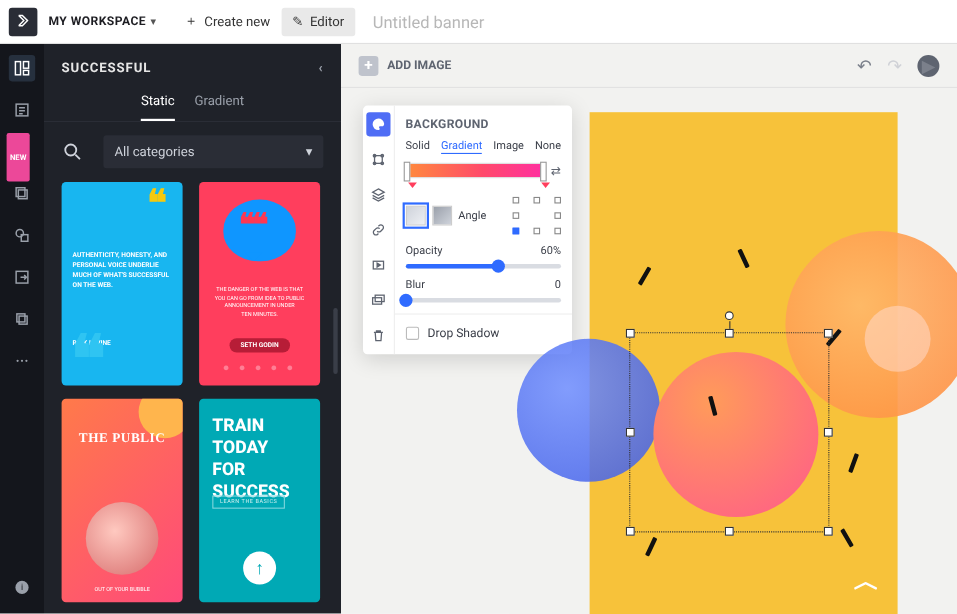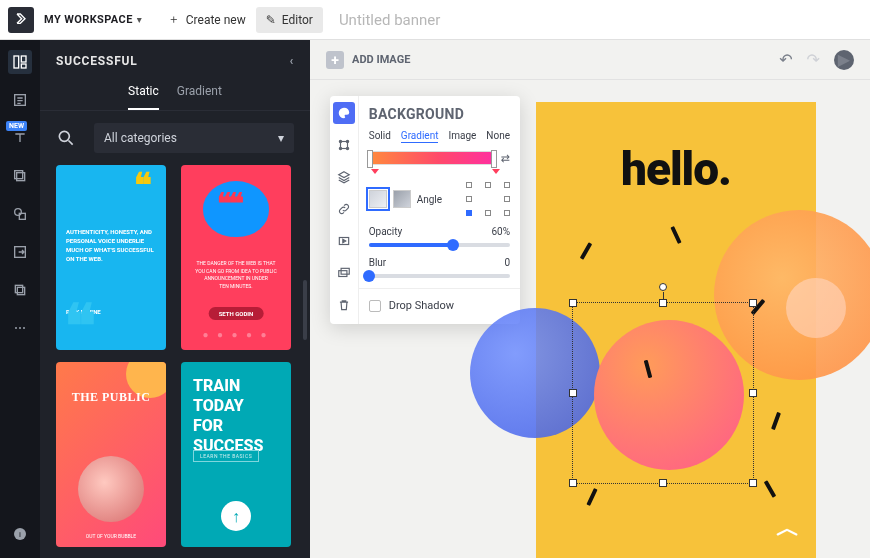--- a/index.html
+++ b/index.html
@@ -17,21 +17,21 @@
 .title { margin-left: 16px; font-size: 15px; color: #b7b7b7; }
 
 
 .main { display: flex; flex: 1; overflow: hidden; }
 
 
 .rail { width: 40px; background: #14161c; display: flex; flex-direction: column; align-items: center; padding-top: 10px; gap: 14px; position:relative;}
 .rail-item { width: 24px; height: 24px; display: flex; align-items: center; justify-content: center; color: #9aa0aa; cursor: pointer; position:relative;}
 .rail-item.active { background:#26303e; color:#fff; border-radius:3px;}
 .rail-item svg { width: 16px; height: 16px; }
-.rail-new { position:absolute; left:-2px; top:-5px; background:#3b82f6; color:#fff; font-size:7px; font-weight:700; padding:1px 3px; border-radius:2px;text-align:center;}
+.rail-new { position:absolute; left:-2px; top:-5px; background:#ec4899; color:#fff; font-size:7px; font-weight:700; padding:18px 3px; border-radius:2px;text-align:center;}
 .rail-info { margin-top:auto; margin-bottom:12px; }
 
 
 .panel { width: 270px; background: #1f2229; display: flex; flex-direction: column; color: #e6e6e6; position:relative;}
 .panel-header { display: flex; align-items: center; justify-content: space-between; padding: 14px 16px 10px; font-size: 12px; font-weight: 700; letter-spacing: .8px;}
 .panel-tabs { display: flex; gap: 18px; padding: 0 16px; font-size: 12px; border-bottom: 1px solid #2a2d36; justify-content: center;}
 .panel-tab { padding: 6px 0 10px; color: #9aa0aa; cursor:pointer;}
 .panel-tab.active { color: #fff; border-bottom: 2px solid #fff; }
 .panel-search { display:flex; align-items:center; gap:18px; padding:12px 16px;}
 .search-ico { width:20px; height:20px; display:flex; align-items:center; justify-content:center; color:#cfd3db;}
@@ -73,21 +73,21 @@
 
 .stage { flex:1; position:relative; }
 
 
 .prop { position:absolute; left:20px; top:16px; width:190px; background:#fff; border-radius:4px; box-shadow:0 4px 20px rgba(0,0,0,.15); display:flex; }
 .prop-rail { width:34px; border-right:1px solid #eee; display:flex; flex-direction:column; align-items:center; padding:6px 0; gap:10px;}
 .prop-rail .pr { width:22px; height:22px; display:flex; align-items:center; justify-content:center; cursor:pointer; border-radius:3px;}
 .prop-rail .pr.active { background:#4f6df5; color:#fff;}
 .prop-rail svg { width:14px; height:14px; }
 .prop-body { flex:1; padding:10px 10px 12px; font-size:11px; color:#3a3e48;}
-.prop-title { font-size:14px; font-weight:700; color:#5e6470; letter-spacing:.3px; margin-bottom:8px;}
+.prop-title { font-size:11px; font-weight:700; color:#5e6470; letter-spacing:.3px; margin-bottom:8px;}
 .bg-tabs { display:flex; gap:10px; font-size:10px; margin-bottom:8px;}
 .bg-tab { color:#3a3e48; cursor:pointer;}
 .bg-tab.active { color:#2f6bff; border-bottom:1px solid #2f6bff; padding-bottom:1px;}
 .gradient-row { display:flex; align-items:center; gap:6px; margin-bottom:4px;}
 .gradient-bar { flex:1; height:14px; border:1px solid #ddd; background:linear-gradient(90deg,#ff8a3d 0%,#ff4a6a 55%,#ff2fa0 100%); position:relative;}
 .gradient-bar .stop { position:absolute; top:-2px; width:6px; height:18px; background:#fff; border:1px solid #999; cursor:pointer; }
 .gradient-bar .stop.s1 { left:-3px; }
 .gradient-bar .stop.s2 { right:-3px; }
 .gradient-markers { position:relative; height:7px; margin-bottom:6px;}
 .gradient-markers .m { position:absolute; top:0; width:0; height:0; border-left:4px solid transparent; border-right:4px solid transparent; border-top:5px solid #ff3e5d;}
@@ -383,21 +383,20 @@
               </div>
             <div class="divider"></div>
             <div class="checkbox-row">
               <div class="cb"></div>
               <span>Drop Shadow</span>
             </div>
           </div>
         </div>
 
         <div class="banner">
-          <div class="hello">hello.</div>
           <div class="circle c-orange-big"></div>
           <div class="circle c-peach"></div>
           <div class="circle c-blue"></div>
           <div class="tick t1"></div>
           <div class="tick t2"></div>
           <div class="tick t3"></div>
           <div class="tick t5"></div>
           <div class="tick t6"></div>
           <div class="tick t7"></div>
           <div class="circle c-grad"></div>

